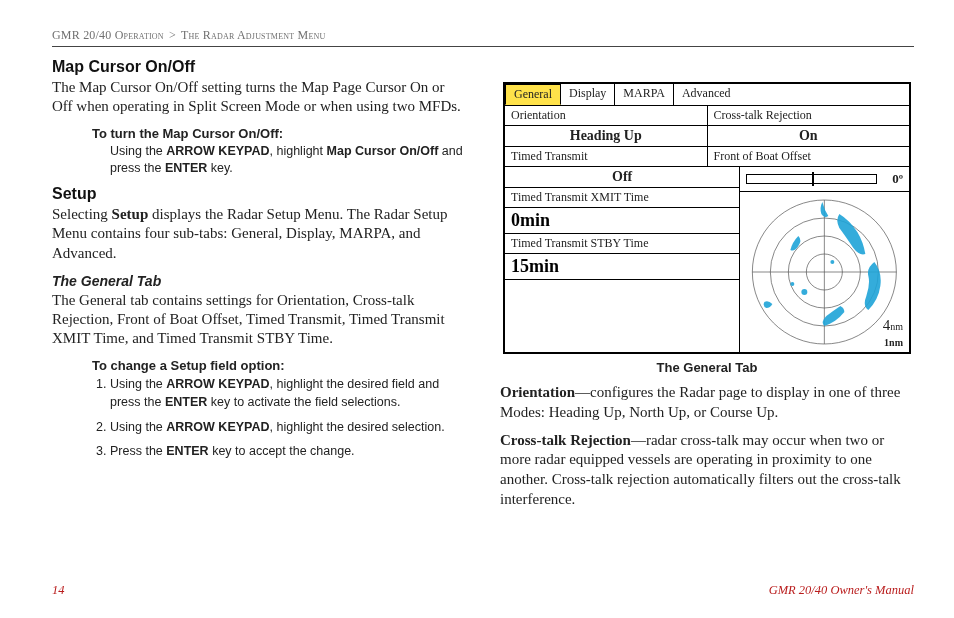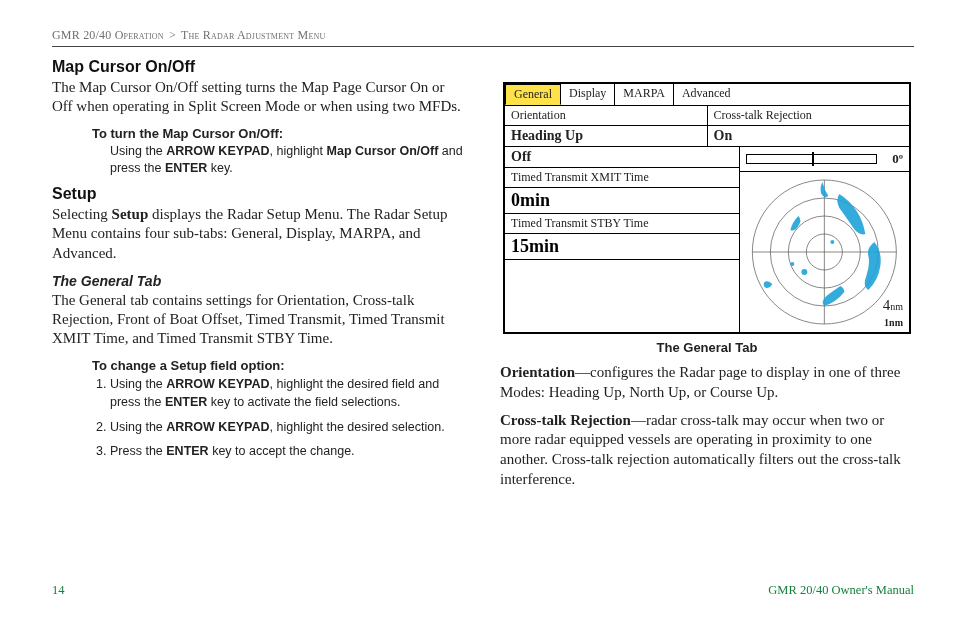--- a/index.html
+++ b/index.html
@@ -44,41 +44,41 @@
   ol.steps li{margin-bottom:6px;}
   .definition{font-size:15px;line-height:1.32;margin:8px 0;}
   .definition b{font-family:var(--font);font-weight:700;}
   .figure-wrap{margin-top:26px;}
   .figure-caption{
     text-align:center;font-family:var(--sans);font-weight:700;font-size:13px;margin-top:6px;
   }
   
   .footer{
     position:absolute;left:var(--margin-x);right:var(--margin-x);bottom:20px;
-    display:flex;justify-content:space-between;color:#15803d;font-size:12.5px;
+    display:flex;justify-content:space-between;font-style:italic;color:#b91c1c;font-size:12.5px;
     border-top:0;
     align-items:center;
   }
   
   .device{
     width:408px;margin:0 auto;border:2px solid #000;background:#fff;font-family:var(--font);font-size:12px;
     box-sizing:border-box;
   }
   .tabs{display:flex;border-bottom:1px solid #000;}
   .tab{padding:2px 8px;border-right:1px solid #000;font-size:12px;background:#fff;}
   .tab.sel{background:var(--tab-yellow);border:1px solid #000;border-bottom:1px solid var(--tab-yellow);position:relative;top:0;}
   .tab:last-child{border-right:0;}
   .dev-body{display:flex;}
   .dev-left{flex:0 0 58%;border-right:1px solid #000;}
   .dev-right{flex:1;position:relative;}
   .dev-row{border-bottom:1px solid #000;}
   .dev-row.twocol{display:flex;}
   .dev-cell{padding:2px 6px;font-size:12px;}
   .dev-cell.label{background:#fff;}
-  .dev-cell.value{font-weight:700;font-size:14px;}
+  .dev-cell.value{font-weight:700;font-size:14px;text-align:center;}
   .dev-cell.muted{color:#000000;font-weight:700;font-size:18px;}
   .dev-cell.half{flex:1;border-right:1px solid #000;}
   .dev-cell.half:last-child{border-right:0;}
   .dev-blank{height:64px;border-top:0;}
   .slider-row{display:flex;align-items:center;gap:4px;padding:4px 6px;border-bottom:1px solid #000;}
   .slider{flex:1;height:8px;border:1px solid #000;position:relative;background:#fff;}
   .slider .knob{position:absolute;left:50%;top:-3px;width:2px;height:14px;background:#000;}
   .slider-val{font-weight:700;font-size:13px;min-width:22px;text-align:right;}
   .radar-box{position:relative;height:160px;}
   .radar-svg{position:absolute;inset:0;width:100%;height:100%;}
@@ -147,20 +147,24 @@
             <div class="tab">Advanced</div>
           </div>
 
           <div class="dev-row twocol">
             <div class="dev-cell label half">Orientation</div>
             <div class="dev-cell label half">Cross-talk Rejection</div>
           </div>
           <div class="dev-row twocol">
             <div class="dev-cell value half">Heading Up</div>
             <div class="dev-cell value half">On</div>
+          </div>
+          <div class="dev-row twocol">
+            <div class="dev-cell label half">Timed Transmit</div>
+            <div class="dev-cell label half">Front of Boat Offset</div>
           </div>
 
           <div class="dev-body">
             <div class="dev-left">
               <div class="dev-row">
                   <div class="dev-cell value">Off</div>
                 </div>
               <div class="dev-row">
                   <div class="dev-cell label">Timed Transmit XMIT Time</div>
                 </div>

